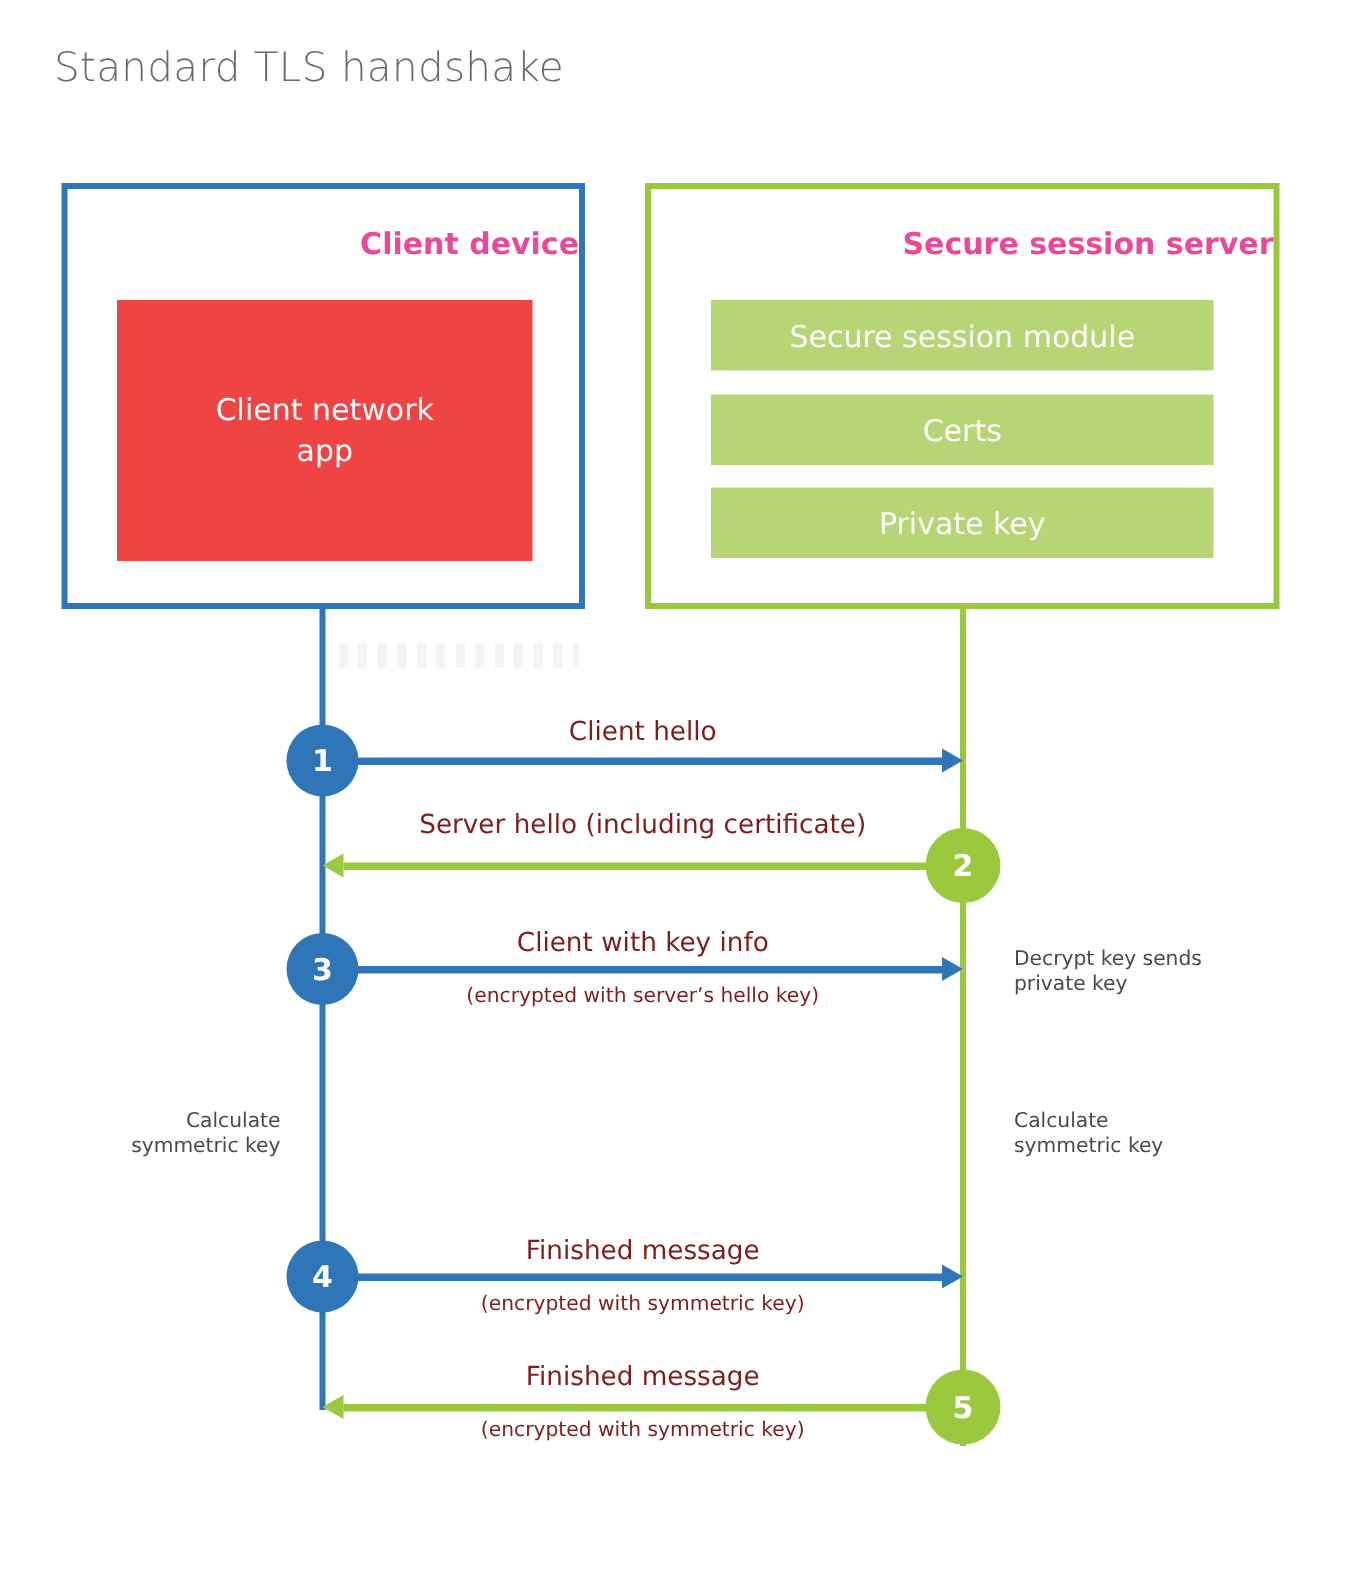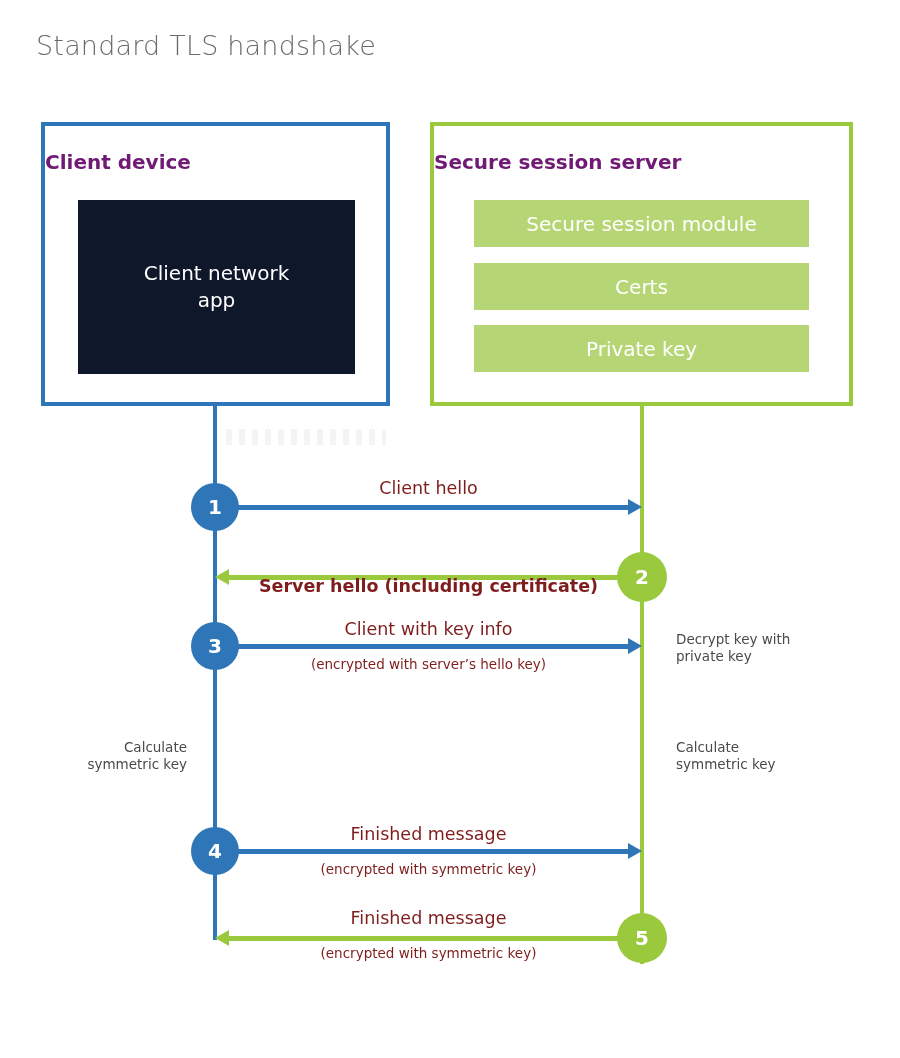--- a/index.html
+++ b/index.html
@@ -10,26 +10,26 @@
   .page-title {
     position:absolute; left:36px; top:30px;
     font-size:27px; font-weight:300; color:#6a6a6a; letter-spacing:0.2px;
   }
 
   
   .box { position:absolute; top:122px; height:284px; background:#ffffff; }
   .box.client { left:41px; width:349px; border:4px solid #2e76b8; }
   .box.server { left:430px; width:423px; border:4px solid #9bc93d; }
   .box-title {
-    position:absolute; left:0; right:0; top:24px; text-align:left;
-    font-size:20px; font-weight:bold; color:#701a75;
+    position:absolute; left:0; right:0; top:24px; text-align:right;
+    font-size:20px; font-weight:bold; color:#ec4899;
   }
   .app-fill {
     position:absolute; left:33px; top:74px; width:277px; height:174px;
-    background:#0f172a; display:flex; align-items:center; justify-content:center;
+    background:#ef4444; display:flex; align-items:center; justify-content:center;
   }
   .app-fill span {
     display:block; width:175px; text-align:center;
     color:#ffffff; font-size:20px; line-height:27px;
   }
   .bar {
     position:absolute; left:40px; width:335px; height:47px;
     background:#b6d676; color:#ffffff; font-size:20px;
     display:flex; align-items:center; justify-content:center;
   }
@@ -71,21 +71,21 @@
   .head.right { border-left:14px solid #2e76b8; left:628px; }
   .head.left  { border-right:14px solid #9bc93d; left:215px; }
   .h1 { top:499px; } .h2 { top:569px; } .h3 { top:638px; } .h4 { top:843px; } .h5 { top:930px; }
 
   
   .msg-label, .msg-sub {
     position:absolute; left:215px; width:427px; text-align:center; color:#7f1d1d;
   }
   .msg-label { font-size:17.5px; }
   .msg-sub   { font-size:13.5px; }
-  .l1 { top:478px; } .l2 { top:576px;font-weight:bold; } .l3 { top:619px; } .s3 { top:656px; }
+  .l1 { top:478px; } .l2 { top:540px; } .l3 { top:619px; } .s3 { top:656px; }
   .l4 { top:824px; } .s4 { top:861px; } .l5 { top:908px; } .s5 { top:945px; }
 
   
   .note { position:absolute; color:#4a4a4a; font-size:13.5px; line-height:17px; }
   .note.decrypt    { left:676px; top:631px; width:150px; text-align:left; }
   .note.calc-right { left:676px; top:739px; width:150px; text-align:left; }
   .note.calc-left  { left:57px;  top:739px; width:130px; text-align:right; }
 </style>
 </head>
 <body>
@@ -134,21 +134,21 @@
   <div class="msg-label l4">Finished message</div>
   <div class="msg-sub s4">(encrypted with symmetric key)</div>
 
   <div class="step-circle green c5">5</div>
   <div class="hline green a5"></div>
   <div class="head left h5"></div>
   <div class="msg-label l5">Finished message</div>
   <div class="msg-sub s5">(encrypted with symmetric key)</div>
 
   <div class="note decrypt">
-    <div>Decrypt key with</div>
+    <div>Decrypt key sends</div>
     <div>private key</div>
   </div>
   <div class="note calc-left">
     <div>Calculate</div>
     <div>symmetric key</div>
   </div>
   <div class="note calc-right">
     <div>Calculate</div>
     <div>symmetric key</div>
   </div>

